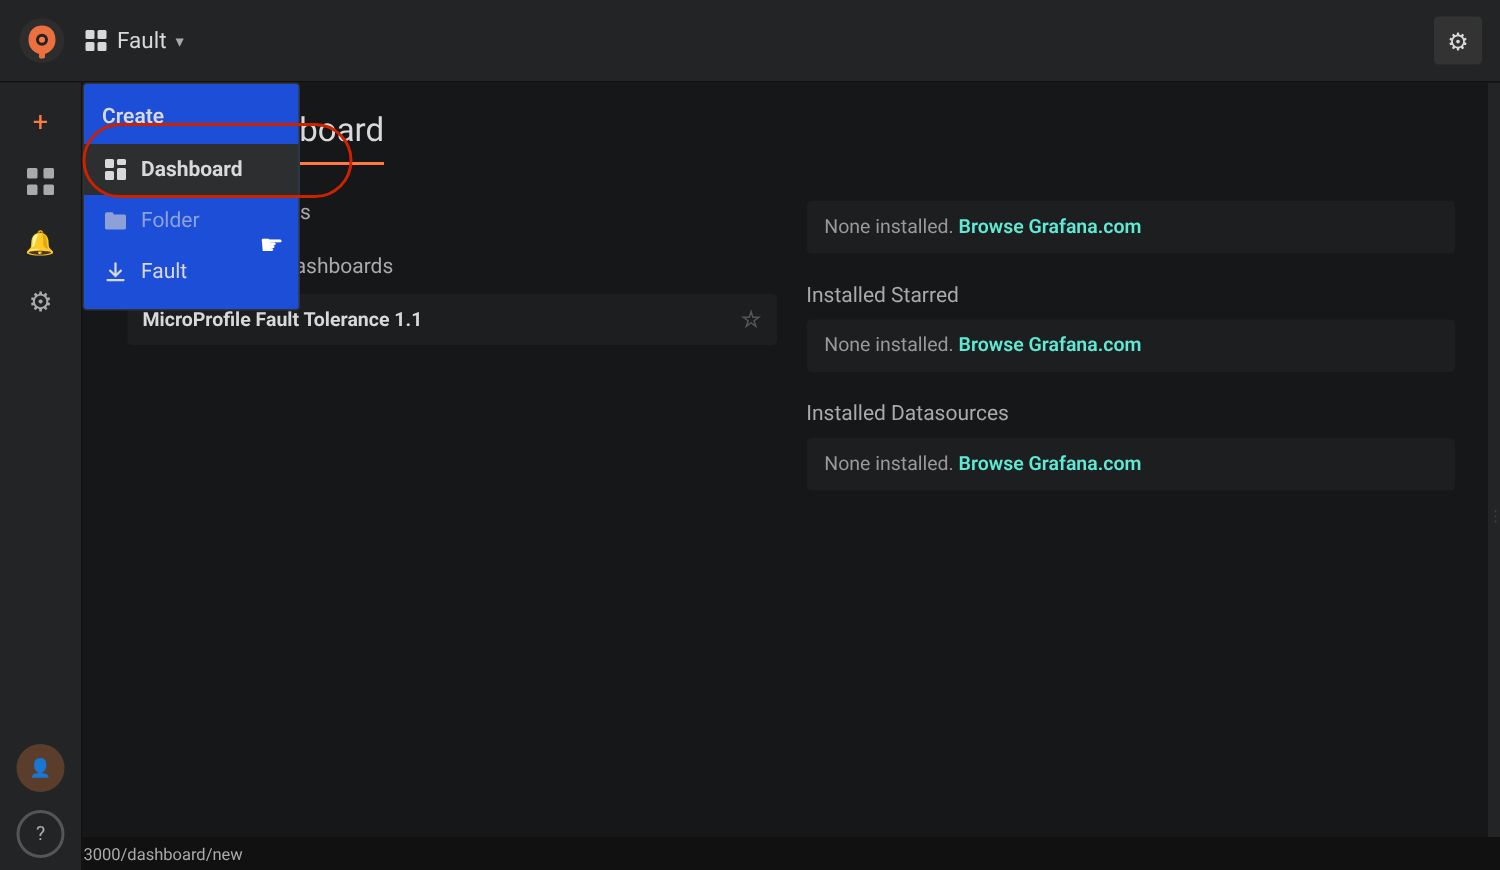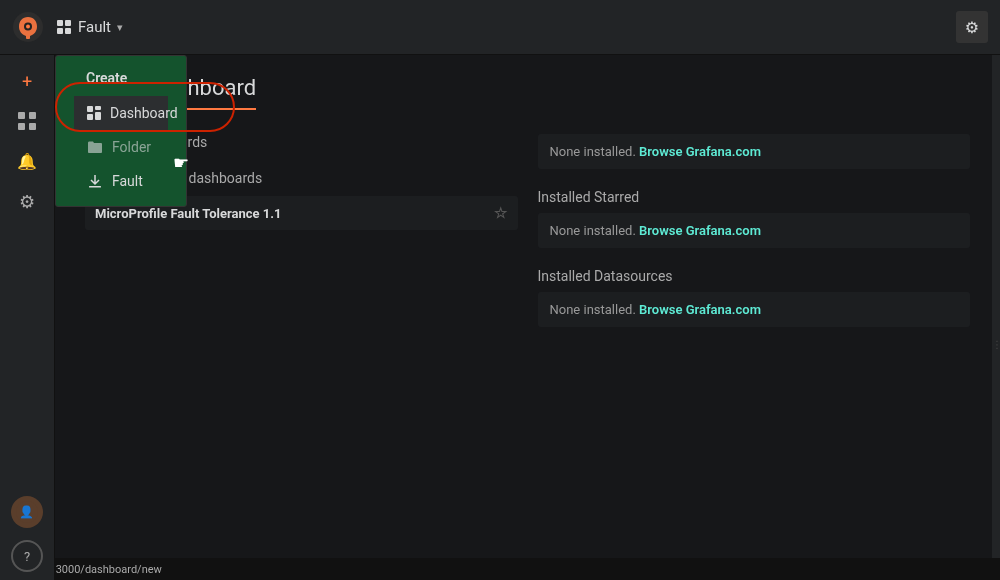--- a/index.html
+++ b/index.html
@@ -108,44 +108,45 @@
       color: #aaa;
       margin-bottom: 8px;
       cursor: pointer;
     }
 
     
     .dropdown-menu {
       position: absolute;
       left: 55px;
       top: 55px;
-      width: 132px;
-      background: #14532d;
+      width: 145px;
+      background: #1d4ed8;
       border: 1px solid #333;
       border-radius: 3px;
       z-index: 100;
-      padding: 8px 18px;
+      padding: 8px 0;
     }
     .dropdown-header {
       padding: 6px 12px 10px 12px;
       font-size: 14px;
       font-weight: 600;
       color: #d8d9da;
     }
     .dropdown-item {
       display: flex;
       align-items: center;
       gap: 8px;
       padding: 8px 12px;
       cursor: pointer;
       font-size: 14px;
       color: #d8d9da;
     }
     .dropdown-item.highlighted {
       background: #2c2e30;
+      font-weight: bold;
     }
     .dropdown-item-icon {
       width: 18px;
       height: 18px;
       display: flex;
       align-items: center;
       justify-content: center;
       font-size: 13px;
     }
 

